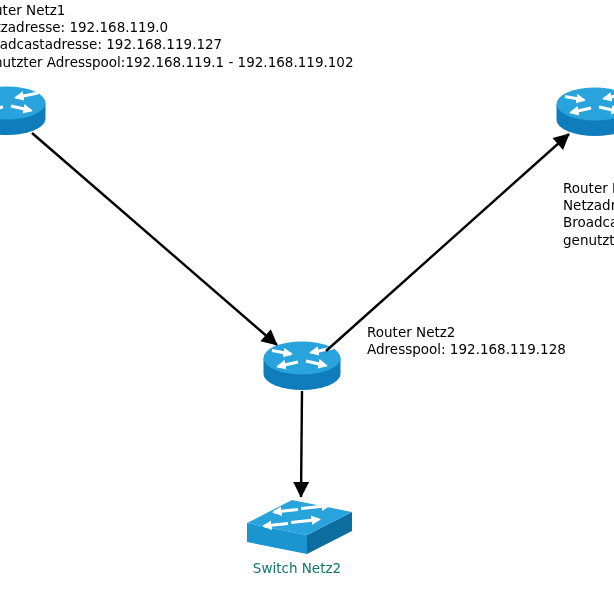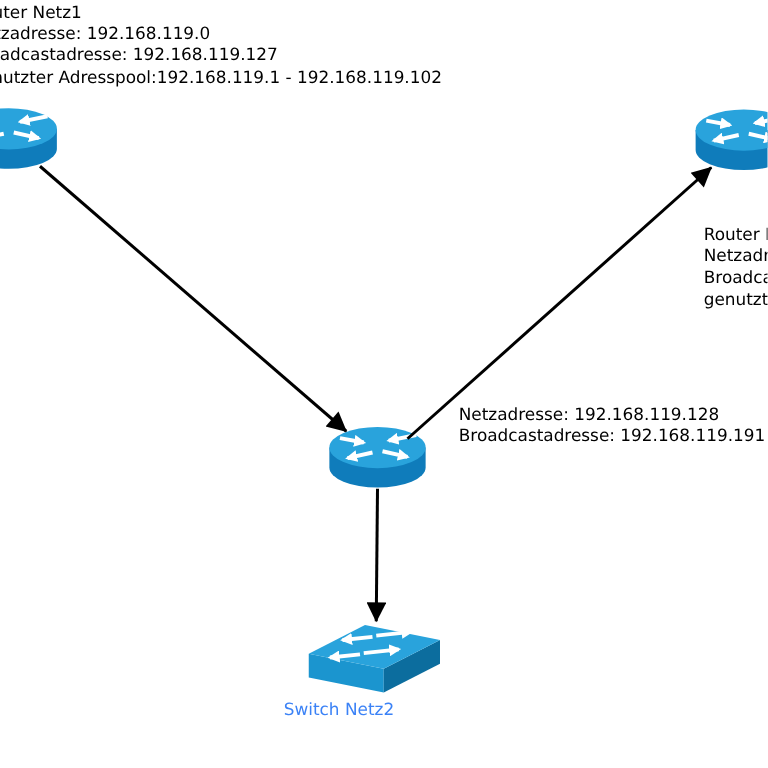--- a/index.html
+++ b/index.html
@@ -20,22 +20,23 @@
   .label-block {
     position: absolute;
     font-size: 13.5px;
     line-height: 17.2px;
     white-space: nowrap;
     color: #000;
   }
   .label-center {
     position: absolute;
     font-size: 13.5px;
+    text-align: center;
     white-space: nowrap;
-    color: #3b82f6;
+    color: #0f766e;
   }
 </style>
 </head>
 <body>
 
 <div id="canvas">
 
   <svg class="layer" width="614" height="614" viewBox="0 0 614 614">
     <defs>
 
@@ -85,22 +86,22 @@
   </svg>
 
   <div class="label-block" style="left:-23px; top:2px;">
     <div>Router Netz1</div>
     <div>Netzadresse: 192.168.119.0</div>
     <div>Broadcastadresse: 192.168.119.127</div>
     <div>genutzter Adresspool:192.168.119.1 - 192.168.119.102</div>
   </div>
 
   <div class="label-block" style="left:367px; top:324px;">
-    <div>Netzadresse: 192.168.119.128</div>
-    <div>Broadcastadresse: 192.168.119.191</div>
+    <div>Router Netz2</div>
+    <div>Adresspool: 192.168.119.128</div>
   </div>
 
   <div class="label-block" style="left:563px; top:180px;">
     <div>Router N</div>
     <div>Netzadre</div>
     <div>Broadcas</div>
     <div>genutzte</div>
   </div>
 
   <div class="label-center" style="left:227px; top:560px; width:140px;">Switch Netz2</div>

